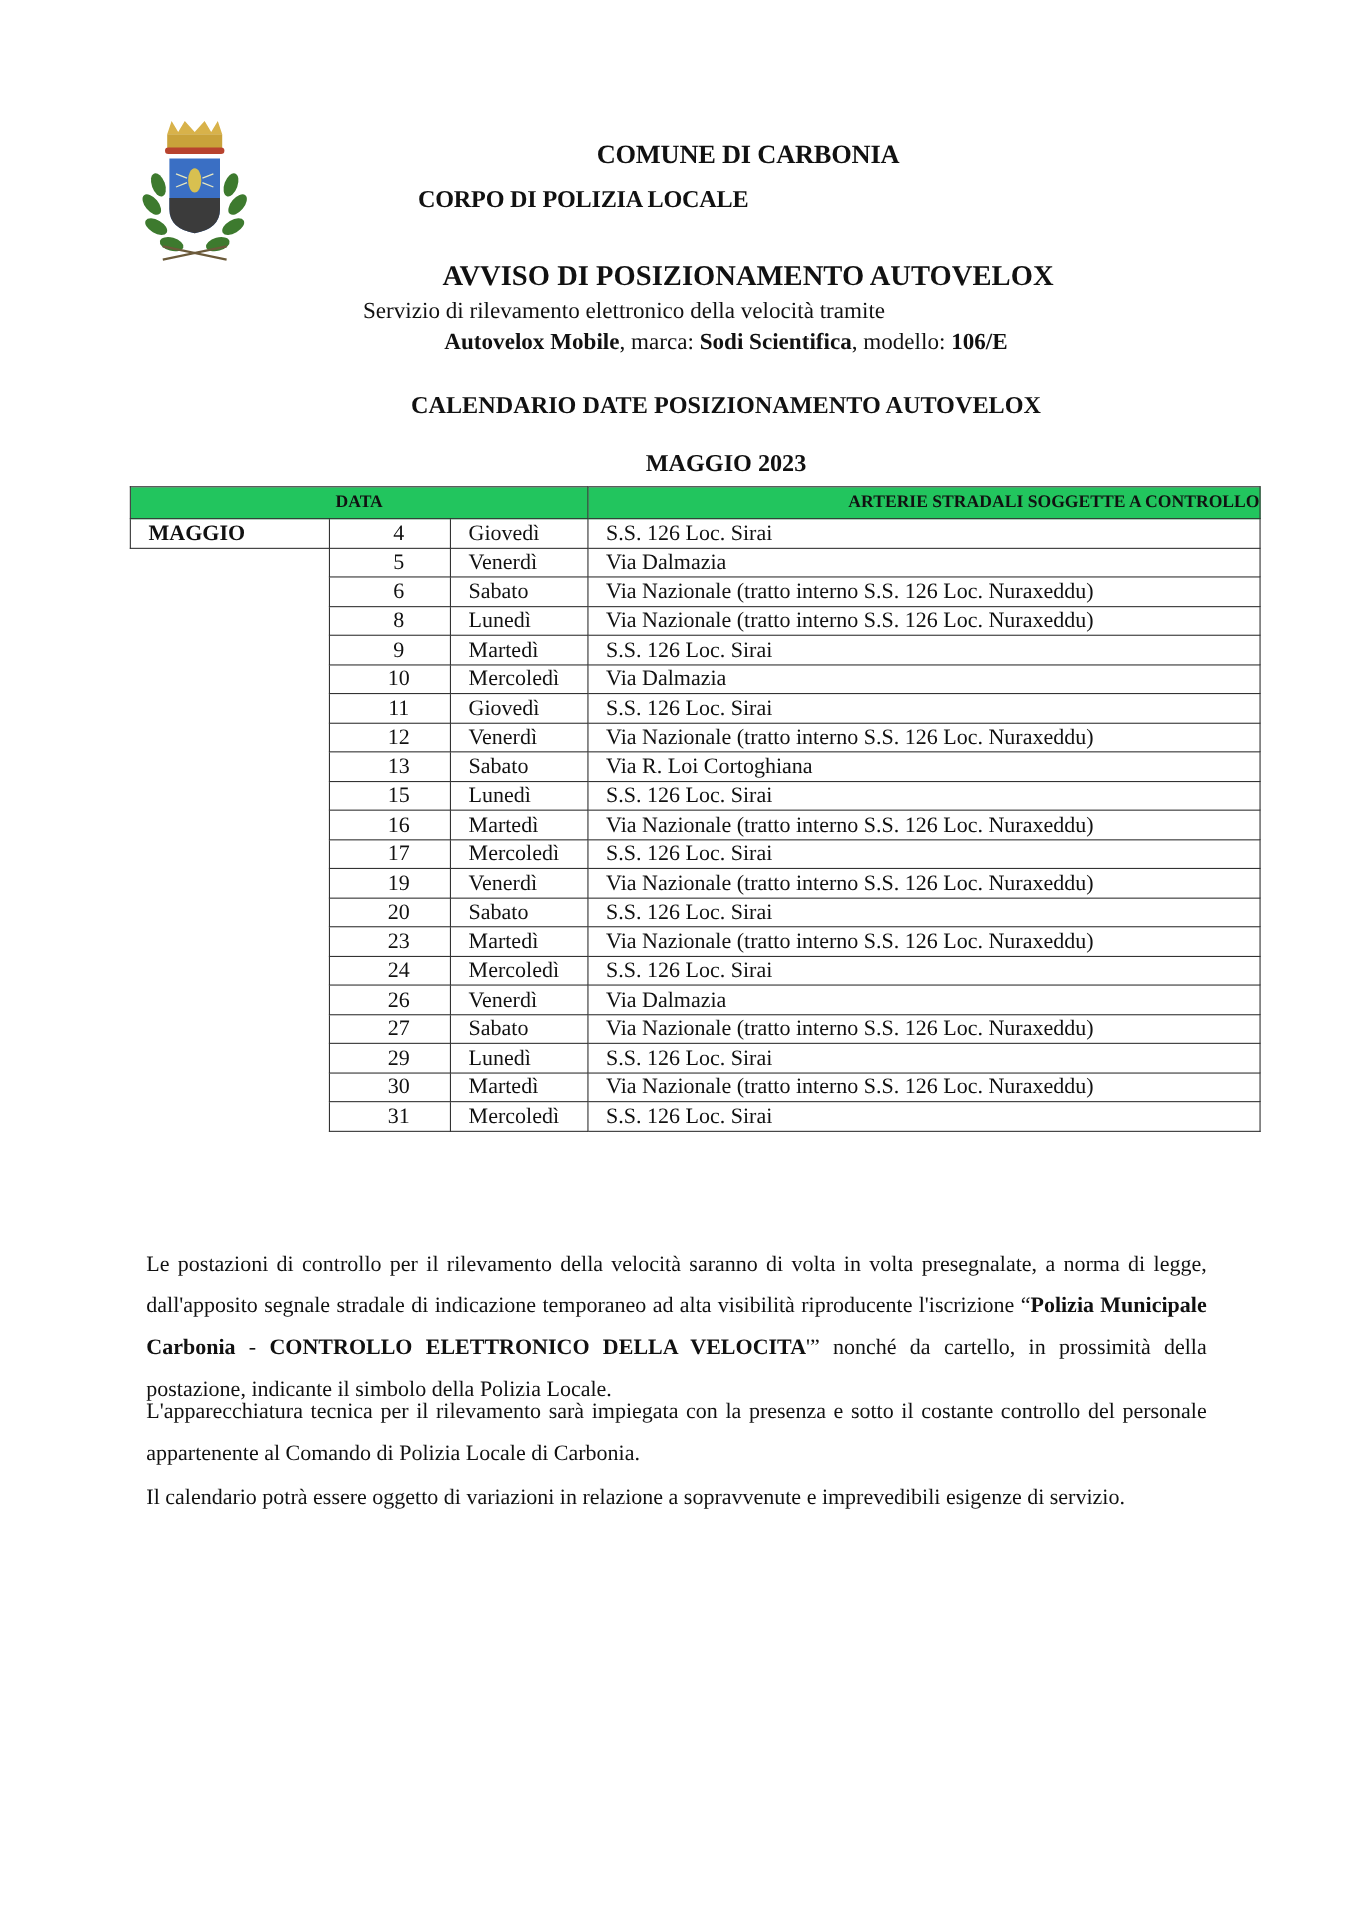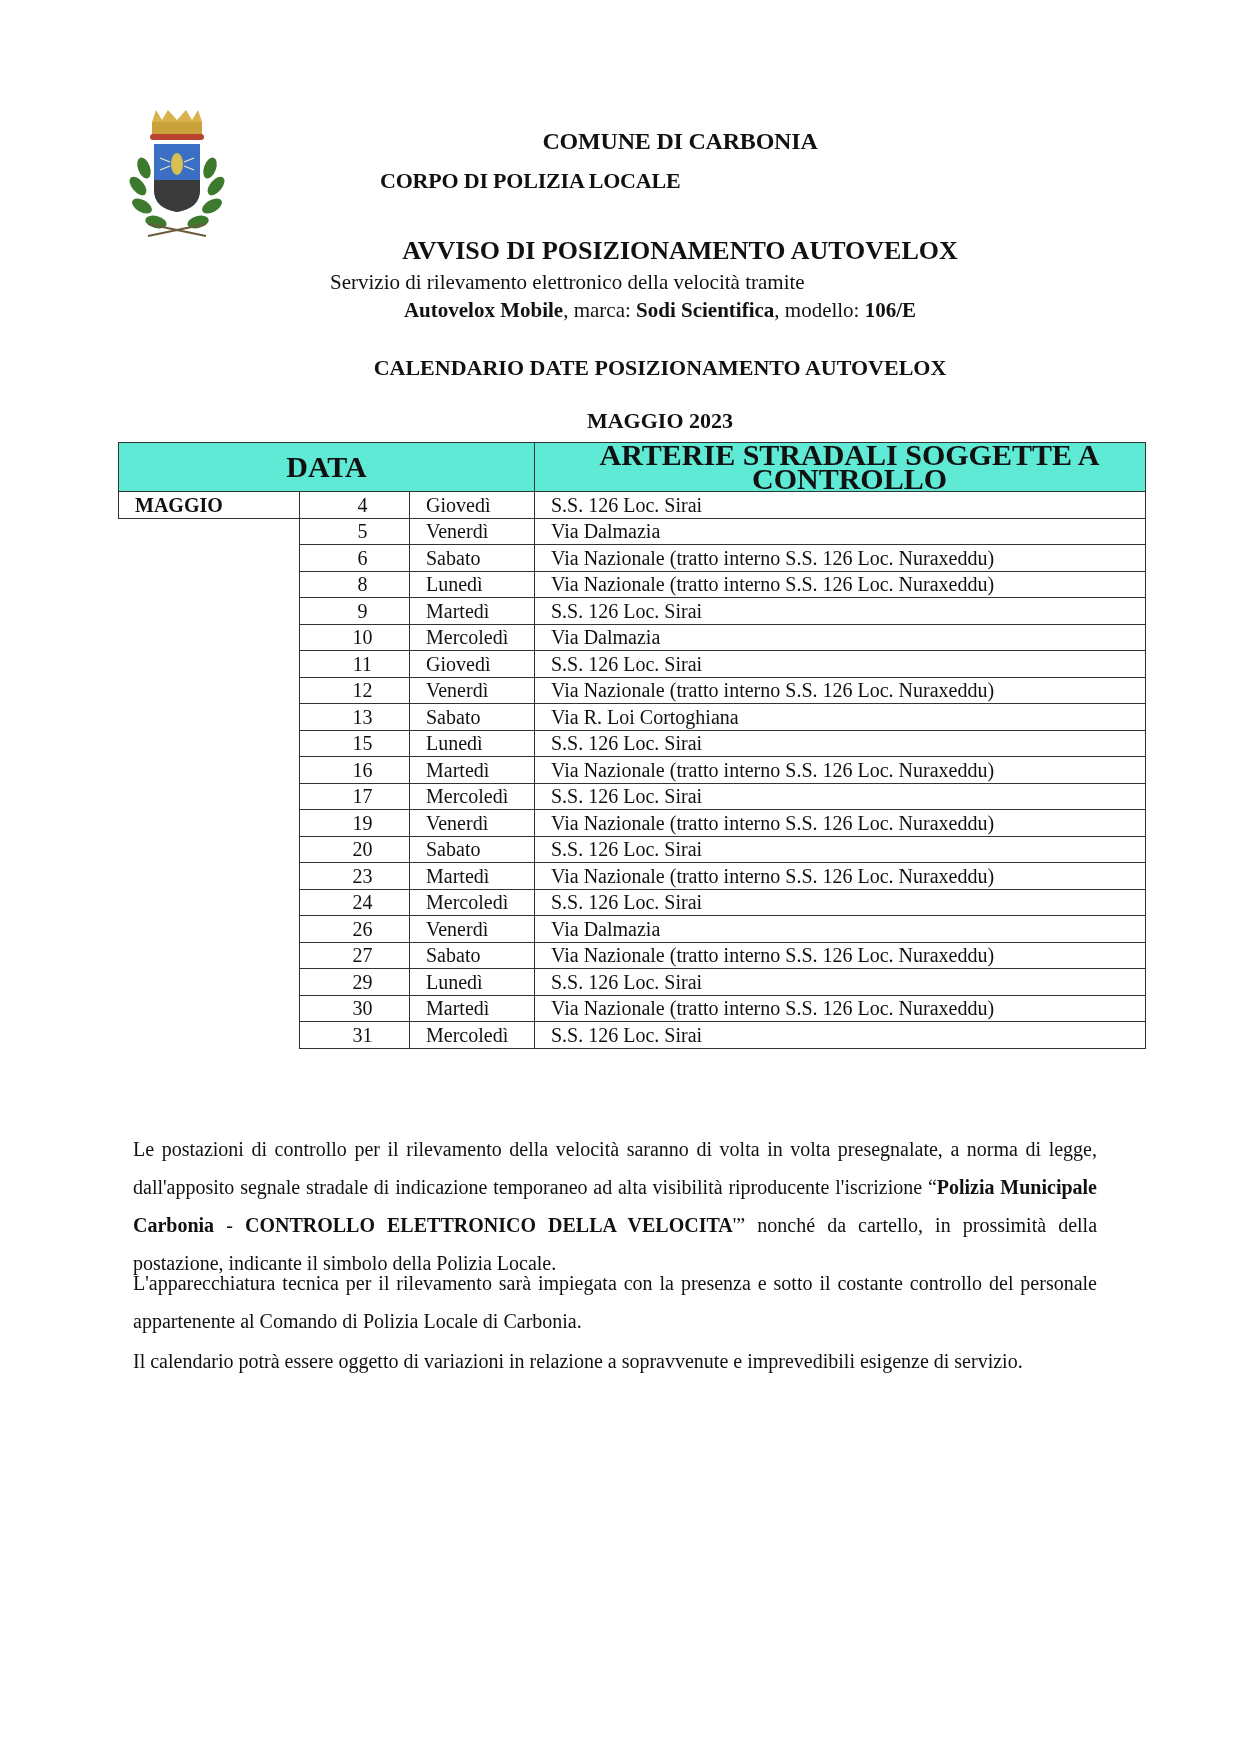--- a/index.html
+++ b/index.html
@@ -15,22 +15,22 @@
   .title { position: absolute; left: 330px; width: 700px; top: 236px; text-align: center;
            font-weight: bold; font-size: 26px; }
   .sub1 { position: absolute; left: 330px; width: 620px; top: 270px; text-align: left; font-size: 21px; }
   .sub2 { position: absolute; left: 300px; width: 720px; top: 298px; text-align: center; font-size: 21px; }
   .sub2 b { font-weight: bold; }
   .cal1 { position: absolute; left: 280px; width: 760px; top: 355px; text-align: center; font-weight: bold; font-size: 22px; }
   .cal2 { position: absolute; left: 280px; width: 760px; top: 384px; text-align: center; font-weight: bold; font-size: 22px; margin-top: 24px; }
 
   table.cal { position: absolute; left: 118px; top: 442px; border-collapse: collapse; font-size: 20px; }
   table.cal td, table.cal th { border: 1.5px solid #333; padding: 0 0 0 16px; height: 25.5px; line-height: 24px; }
-  table.cal th { background: #5eead4; font-weight: bold; font-size: 30px; text-align: center; height: 28px; padding: 0; }
-  table.cal th.arterie { text-align: center; padding-left: 19px; }
+  table.cal th { background: #22c55e; font-weight: bold; font-size: 16px; text-align: center; height: 28px; padding: 0; }
+  table.cal th.arterie { text-align: right; padding-left: 19px; }
   td.month { width: 164px; font-weight: bold; padding-left: 14px; }
   td.month.empty { border: none; border-top: 1.5px solid #333; }
   td.num { width: 93px; text-align: center; padding: 0; }
   td.day { width: 108px; padding-left: 16px; }
   td.road { width: 594px; padding-left: 18px; }
 
   .para { position: absolute; left: 133px; width: 964px; font-size: 20px; line-height: 38px; text-align: justify; }
   .p1 { top: 1130px; }
   .p2 { top: 1264px; }
   .p3 { top: 1342px; }

